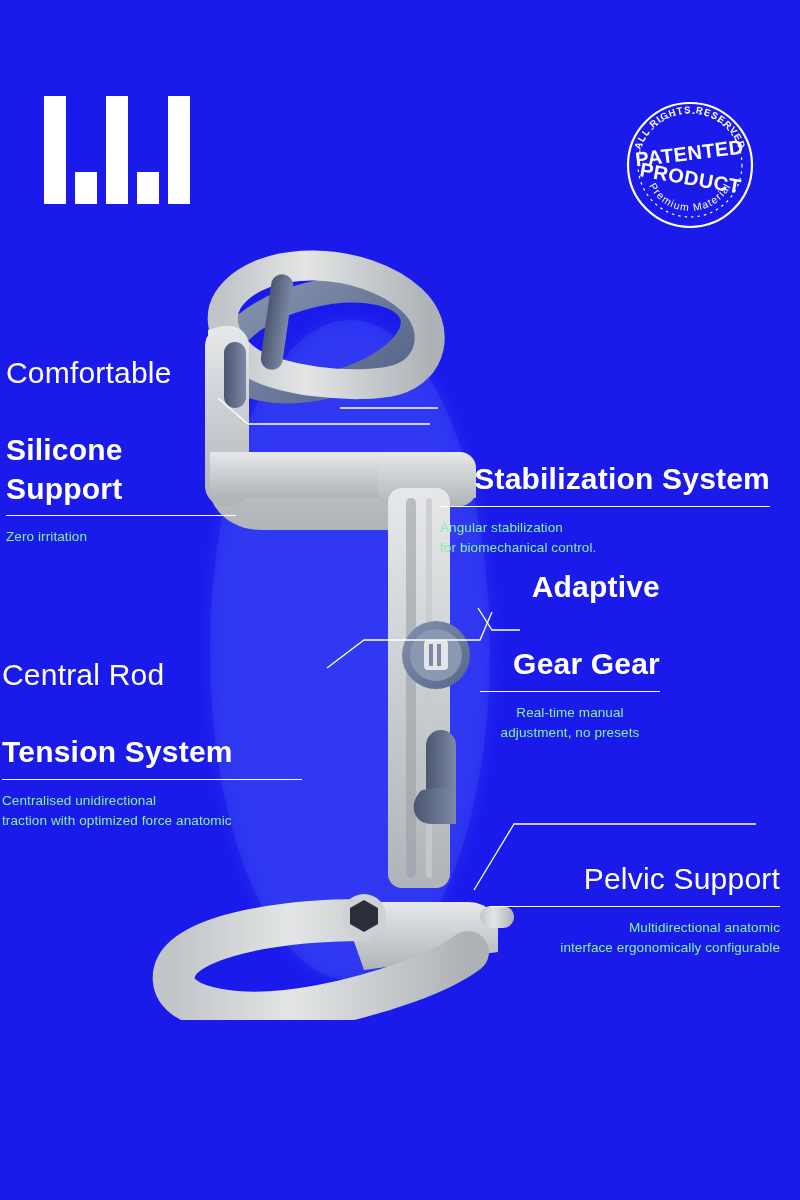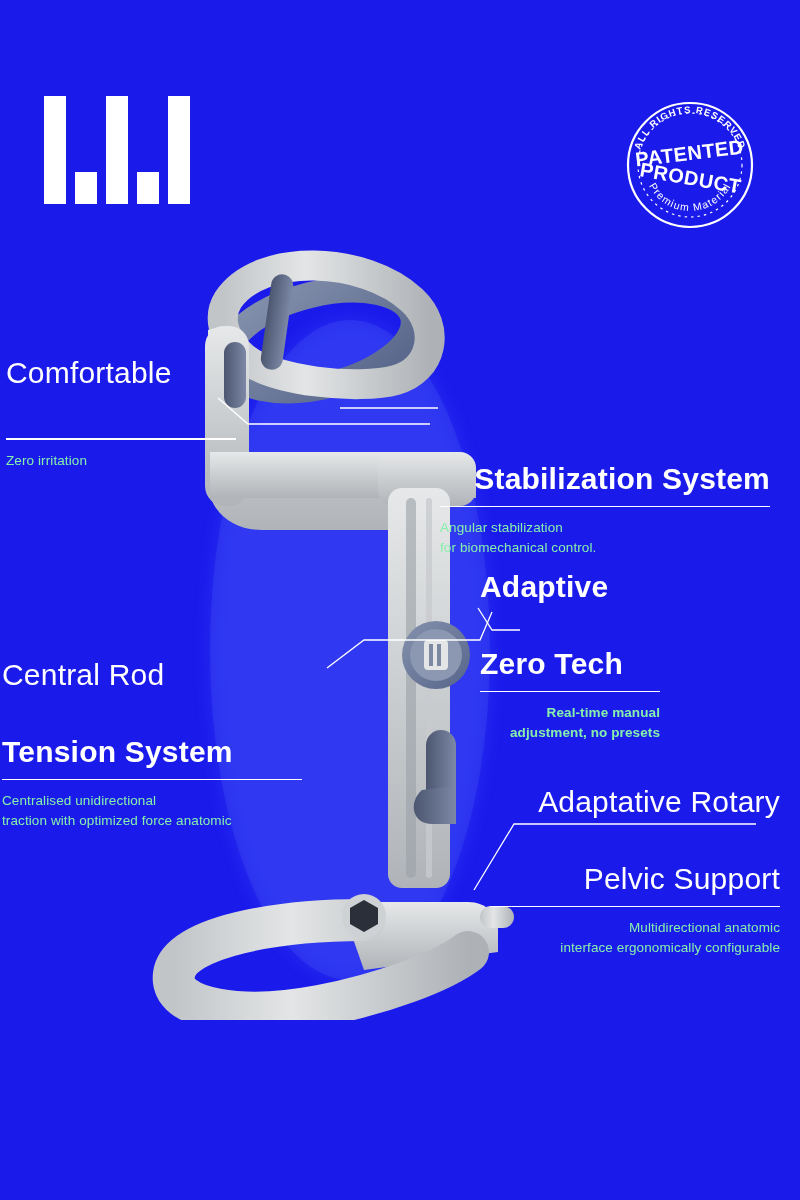--- a/index.html
+++ b/index.html
@@ -219,58 +219,59 @@
     <polyline points="218,398 248,424 430,424" fill="none" stroke="#ffffff" stroke-width="1.3"></polyline>
     <polyline points="340,408 438,408" fill="none" stroke="#ffffff" stroke-width="1.3"></polyline>
     <polyline points="327,668 364,640 480,640 492,612" fill="none" stroke="#ffffff" stroke-width="1.3"></polyline>
     <polyline points="478,608 492,630 520,630" fill="none" stroke="#ffffff" stroke-width="1.3"></polyline>
     <polyline points="474,890 514,824 756,824" fill="none" stroke="#ffffff" stroke-width="1.3"></polyline>
   </svg>
 
   <div class="callout left" style="left:6px; top:316px; width:230px;">
     <div class="title">
       <span>Comfortable</span><br>
+      <b>Silicone Support</b>
     </div>
     <div class="rule"></div>
     <div class="desc">Zero irritation</div>
   </div>
 
   <div class="callout right" style="left:440px; top:345px; width:330px;">
     <div class="title" style="text-align:right;">
       <br>
       <b>Stabilization System</b>
     </div>
     <div class="rule"></div>
     <div class="desc" style="text-align:left;">Angular stabilization
 for biomechanical control.</div>
   </div>
 
   <div class="callout right" style="left:480px; top:530px; width:180px;">
-    <div class="title" style="text-align:left;">
+    <div class="title" style="text-align:right;">
       <b>Adaptive</b><br>
-      <b>Zero Tech</b>
-    </div>
-    <div class="rule"></div>
-    <div class="desc" style="text-align:right;font-weight:bold;">Real-time manual
+      <b>Gear Gear</b>
+    </div>
+    <div class="rule"></div>
+    <div class="desc" style="text-align:center;">Real-time manual
 adjustment, no presets</div>
   </div>
 
   <div class="callout left" style="left:2px; top:618px; width:300px;">
     <div class="title">
       <span>Central Rod</span><br>
       <b>Tension System</b>
     </div>
     <div class="rule"></div>
     <div class="desc">Centralised unidirectional
 traction with optimized force anatomic</div>
   </div>
 
   <div class="callout right" style="left:490px; top:745px; width:290px;">
     <div class="title" style="text-align:right;">
-      <span>Adaptative Rotary</span><br>
+      <br>
       <span>Pelvic Support</span>
     </div>
     <div class="rule"></div>
     <div class="desc" style="text-align:right;">Multidirectional anatomic
 interface ergonomically configurable</div>
   </div>
 
 </div>
 
 </body></html>

